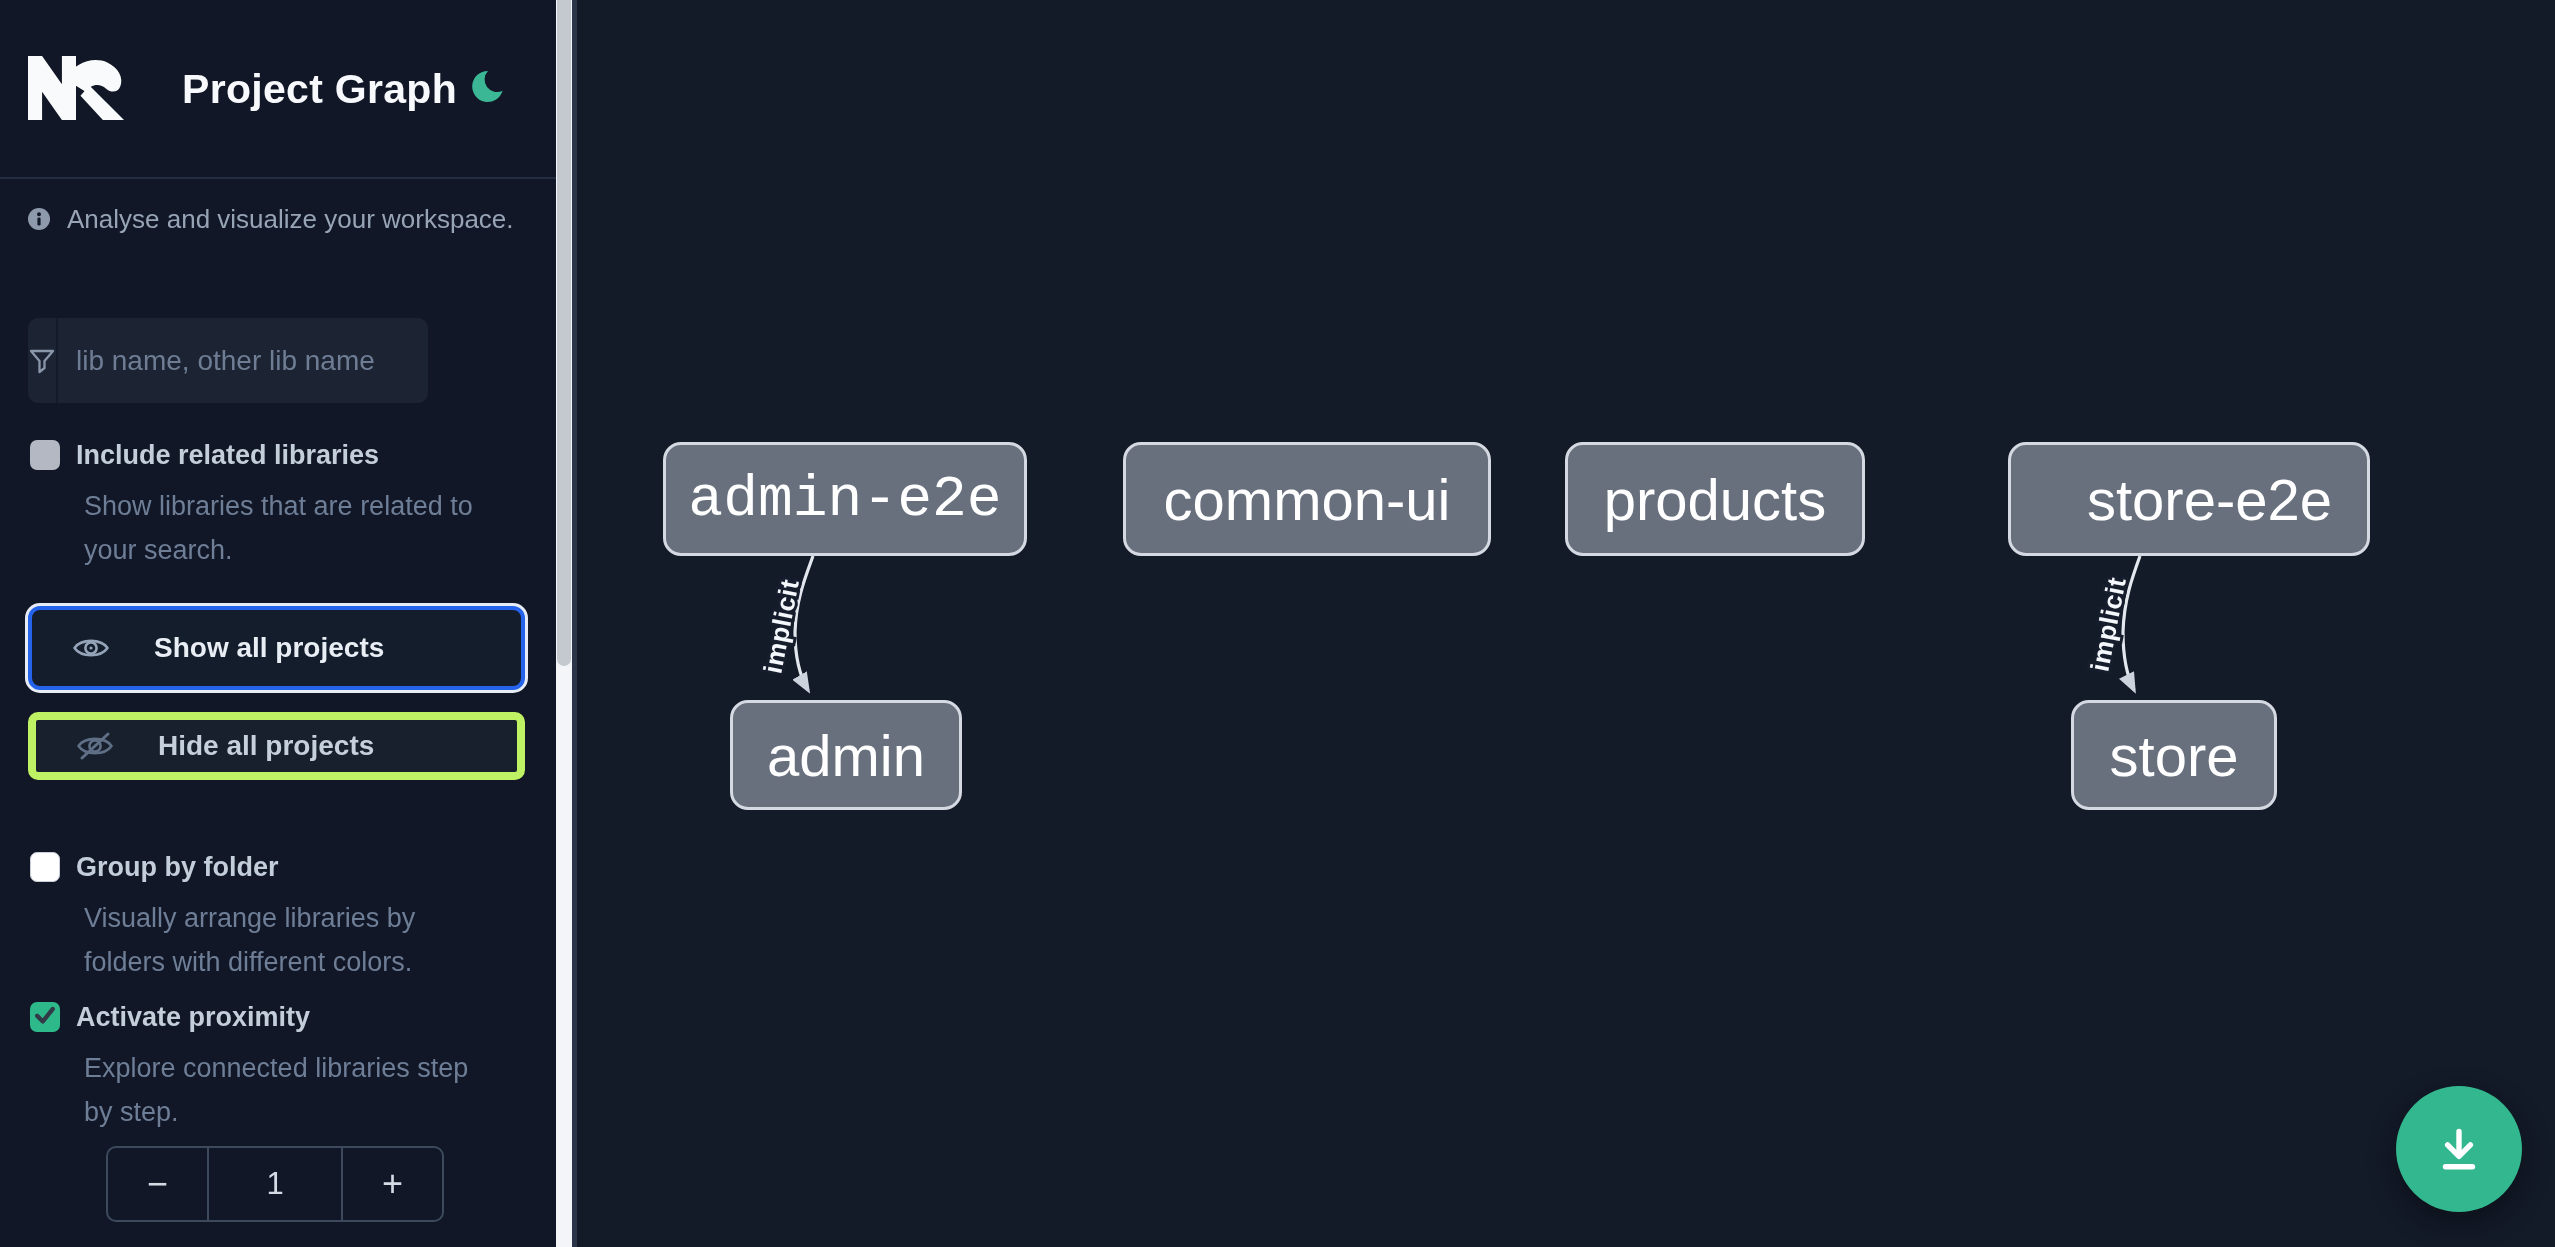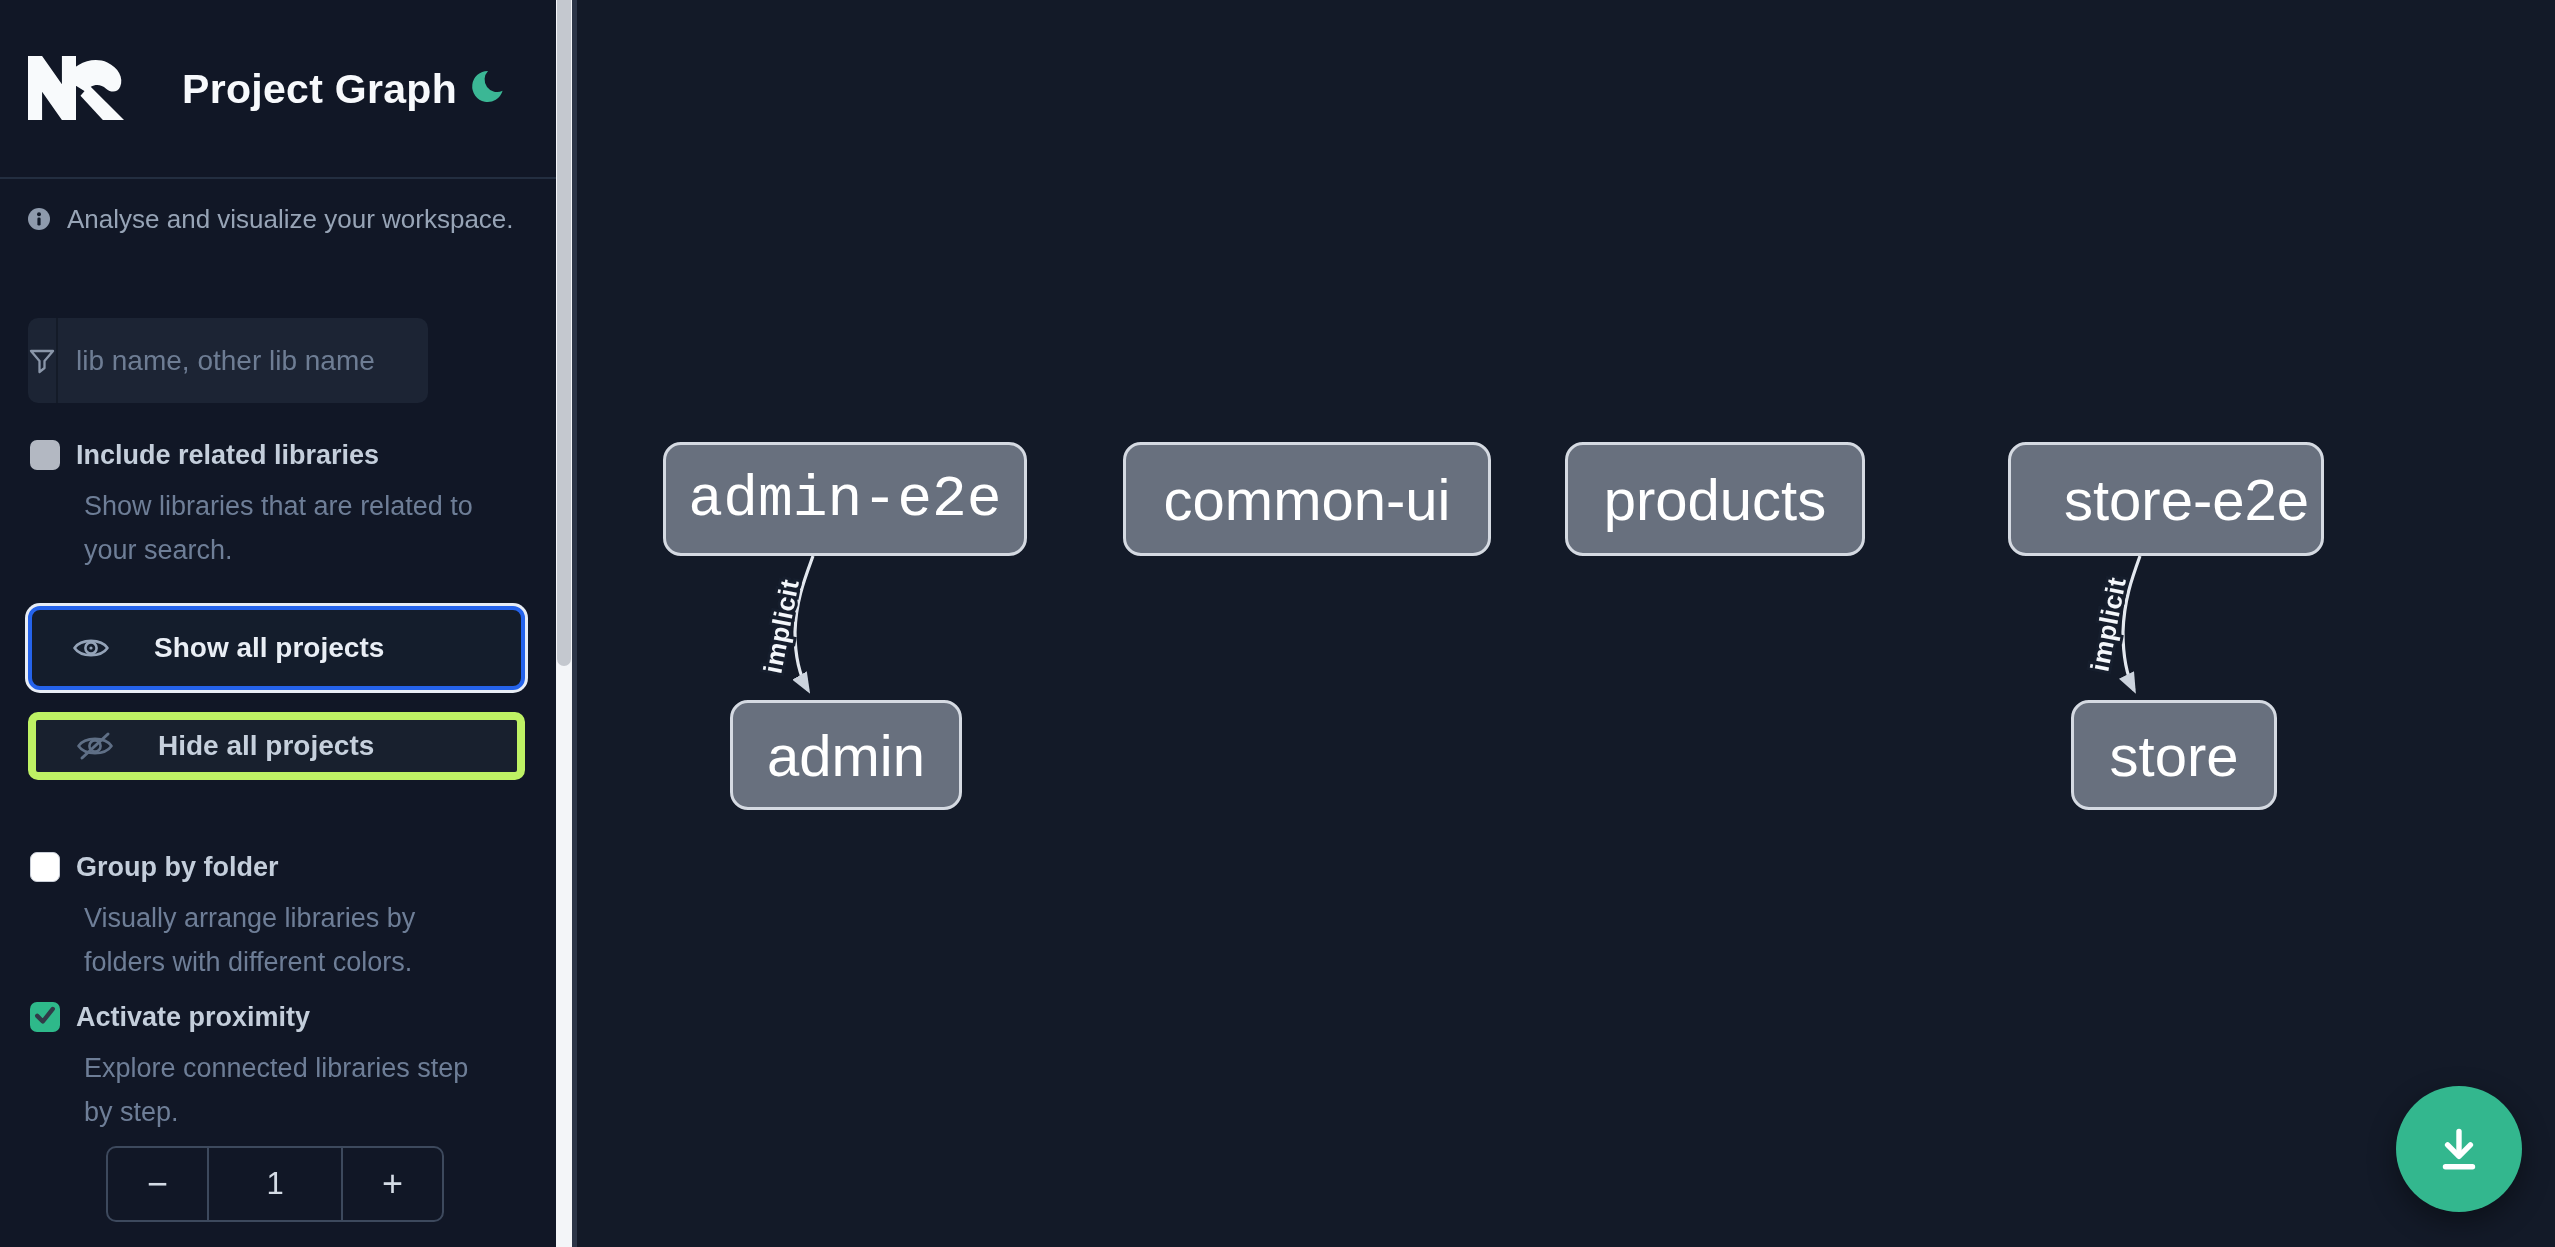--- a/index.html
+++ b/index.html
@@ -194,21 +194,21 @@
 
       <g>
         <path d="M1563,556 C1555,578 1547,600 1546,632 C1546,662 1551,678 1557,690" fill="none" stroke="#e3e8ef" stroke-width="3.2" marker-end="url(#arrow)"></path>
         <text class="edge-label" transform="translate(1540,626) rotate(-79)">implicit</text>
       </g>
     </svg>
 
     <div class="node" style="left:86px;top:442px;width:364px;font-family:Liberation Mono, monospace;">admin-e2e</div>
     <div class="node" style="left:546px;top:442px;width:368px;">common-ui</div>
     <div class="node" style="left:988px;top:442px;width:300px;">products</div>
-    <div class="node" style="left:1431px;top:442px;width:316px;padding-left:41px;">store-e2e</div>
+    <div class="node" style="left:1431px;top:442px;width:362px;padding-left:41px;">store-e2e</div>
     <div class="node node-sm" style="left:153px;top:700px;width:232px;">admin</div>
     <div class="node node-sm" style="left:1494px;top:700px;width:206px;">store</div>
 
     <button class="fab">
       <span>
         <svg width="54" height="54" viewBox="0 0 52 52">
           <g fill="none" stroke="#ffffff" stroke-width="5.2" stroke-linecap="round" stroke-linejoin="round">
             <line x1="26" y1="10" x2="26" y2="33"></line>
             <polyline points="15,23 26,34 37,23"></polyline>
             <line x1="13" y1="44" x2="39" y2="44"></line>

